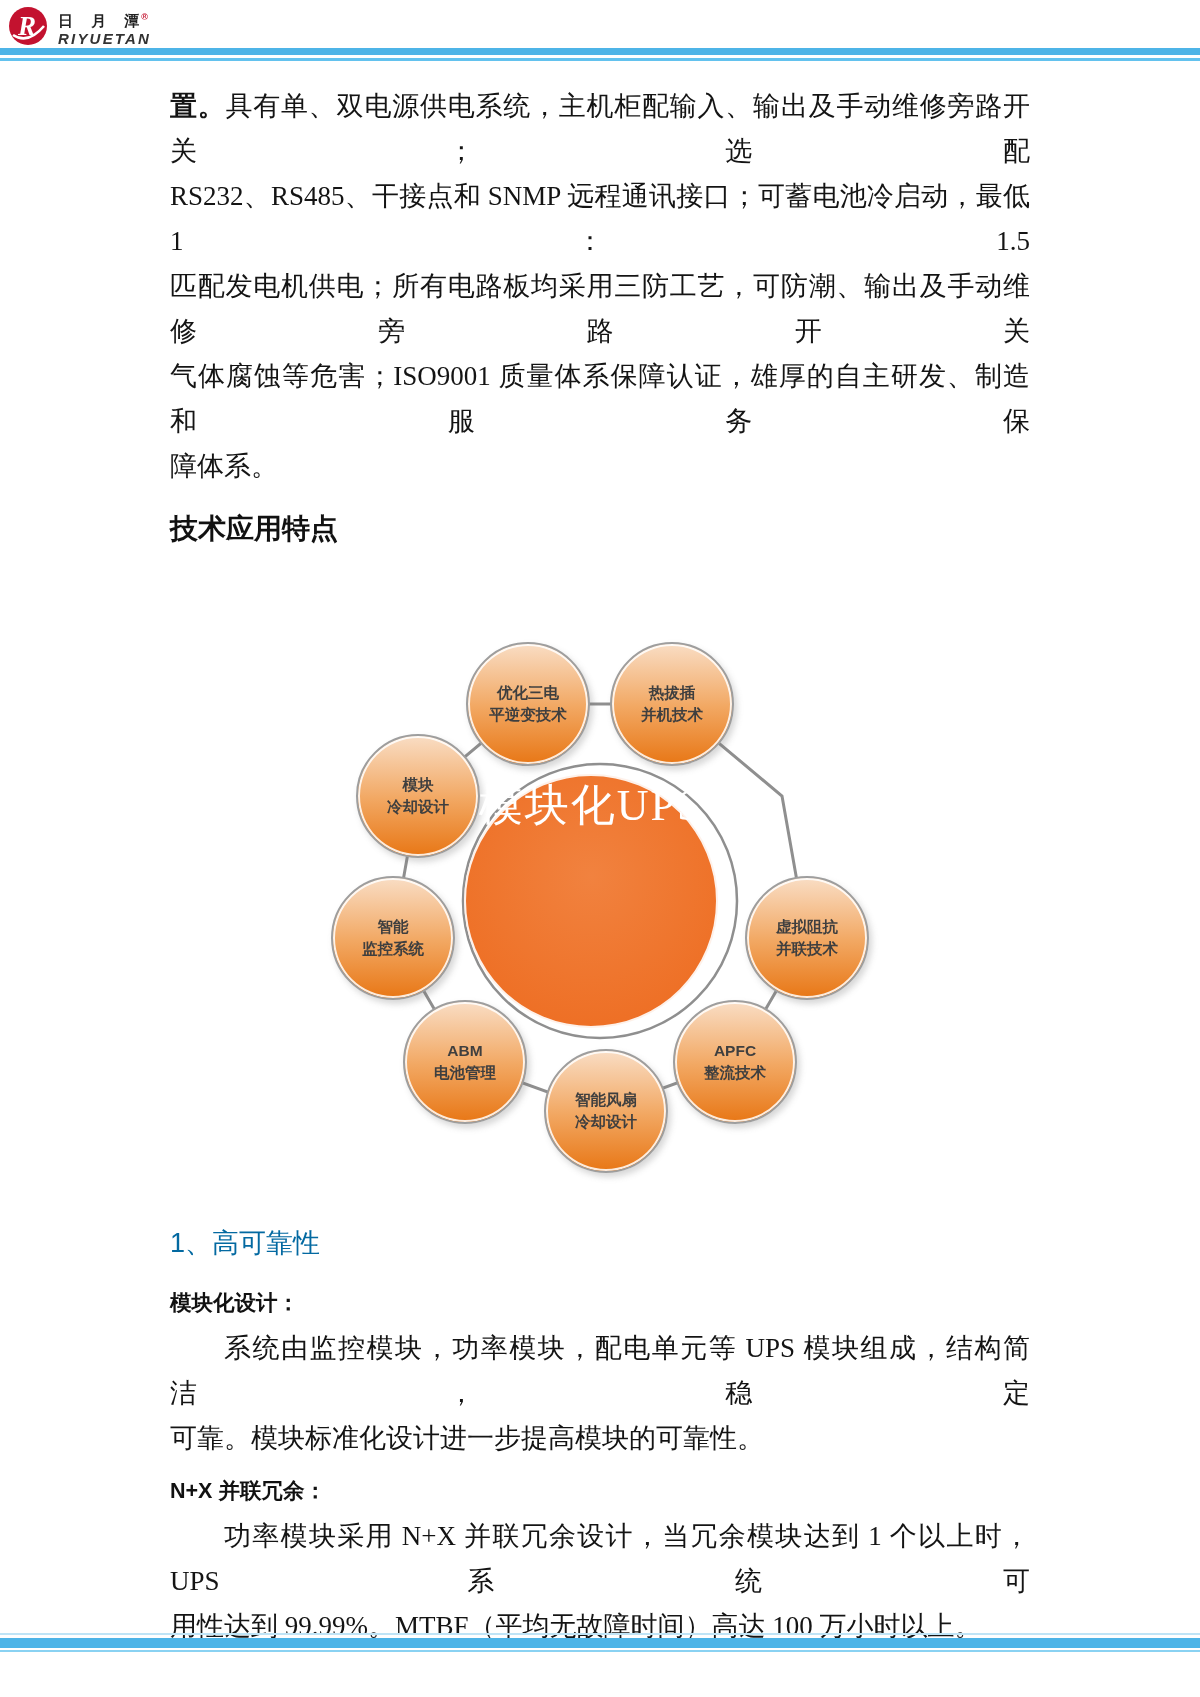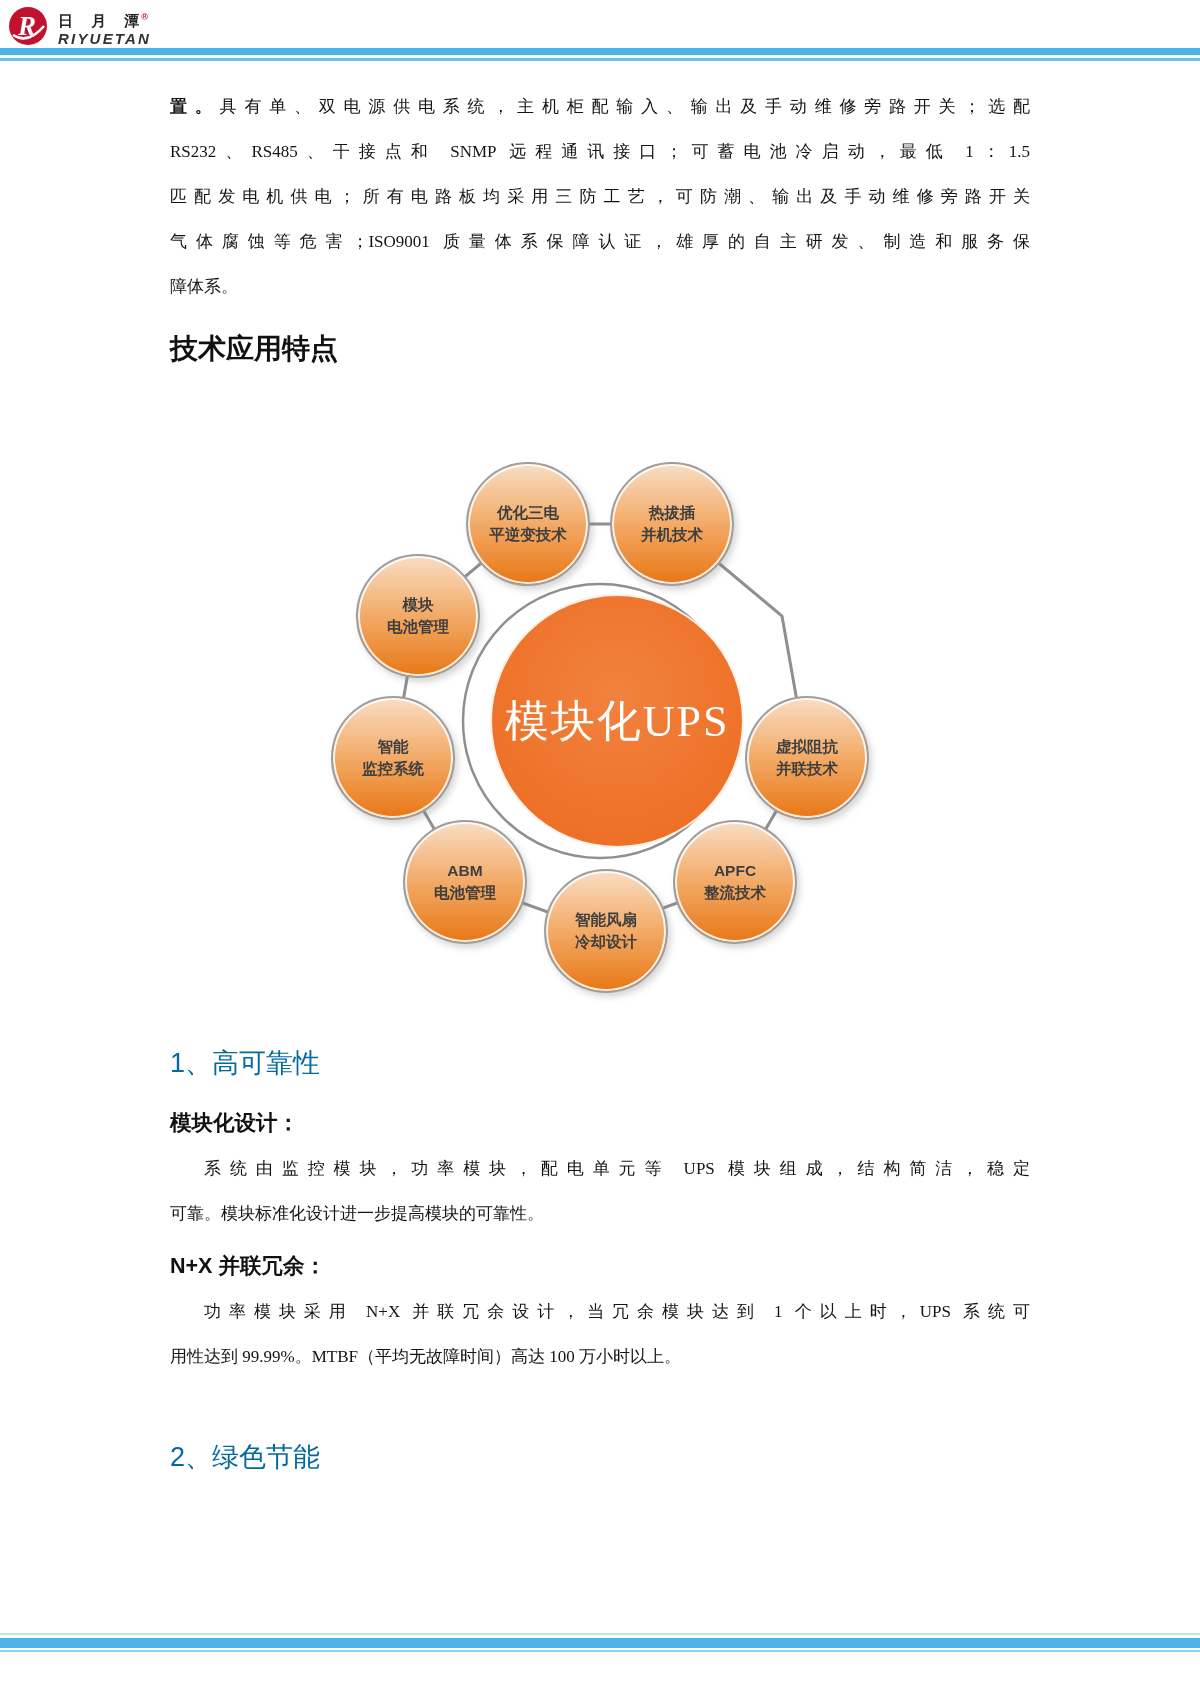--- a/index.html
+++ b/index.html
@@ -17,21 +17,21 @@
            font-size:15px;letter-spacing:2.2px;color:#333;margin-top:3px;line-height:1;}
   .rule{position:absolute;left:0;width:1200px;}
   .rule-h-thick{top:48px;height:7px;background:#4DB4E7;}
   .rule-h-thin{top:58px;height:3px;background:#63C2EE;}
   .rule-f-faint{top:1633px;height:2px;background:#BFE4F6;}
   .rule-f-thick{top:1638px;height:10px;background:#4DB4E7;}
   .rule-f-thin{top:1650px;height:2px;background:#8AD2F2;}
 
   
   .content{padding:0 170px;}
-  .body-text{font-size:17px;line-height:45px;color:#141414;}
+  .body-text{font-size:27px;line-height:45px;color:#141414;}
   .intro{margin-top:84px;}
   .line{text-align:justify;text-align-last:justify;}
   .para .line:last-child{text-align-last:left;}
   .line.indent{text-indent:2em;}
   .bold{font-weight:bold;}
 
   .features-heading{margin-top:22px;font-family:Liberation Serif, serif;
                     font-weight:bold;font-size:28px;color:#111;line-height:36px;}
 
   
@@ -40,24 +40,24 @@
   .sat{position:absolute;width:124px;height:124px;border-radius:50%;box-sizing:border-box;
        border:2px solid #9e9e9e;
        background:linear-gradient(180deg,#f9ddc4 0%,#f2a863 52%,#e87716 100%);
        box-shadow:inset 0 0 0 2px rgba(255,255,255,.85), 3px 4px 6px rgba(110,110,110,.28);
        display:flex;align-items:center;justify-content:center;}
   .sat-label{font-family:"Liberation Sans","DejaVu Sans",sans-serif;font-weight:bold;
              font-size:15.5px;line-height:1.45;color:#3f3f3f;text-align:center;white-space:pre-line;}
   .pos0{left:156px;top:41px;}  .pos1{left:300px;top:41px;}  .pos2{left:410px;top:133px;}
   .pos3{left:435px;top:275px;} .pos4{left:363px;top:399px;} .pos5{left:234px;top:448px;}
   .pos6{left:93px;top:399px;}  .pos7{left:21px;top:275px;}  .pos8{left:46px;top:133px;}
-  .center-circle{position:absolute;left:180px;top:173px;width:254px;height:254px;border-radius:50%;
+  .center-circle{position:absolute;left:154px;top:173px;width:254px;height:254px;border-radius:50%;
        background:radial-gradient(circle at 50% 40%,#f1823f 0%,#ee7026 75%);
        border:2px solid rgba(255,255,255,.9);box-sizing:border-box;
-       display:flex;align-items:center;justify-content:center;}
+       display:flex;justify-content:center;}
   .center-label{font-size:44px;color:#ffffff;letter-spacing:2px;}
 
   
   .section-heading{margin-top:44px;font-family:"Liberation Sans","DejaVu Sans",sans-serif;
                    font-size:27px;color:#0369a1;line-height:36px;}
   .sub-title{margin-top:20px;font-size:21.5px;font-weight:bold;line-height:45px;
              font-family:"Liberation Sans","DejaVu Sans",sans-serif;color:#111;}
   .sub-title.tight{margin-top:8px;}
   .green-heading{margin-top:60px;}
 </style>
@@ -120,21 +120,21 @@
       <div class="sat pos6">
           <span class="sat-label">ABM
 电池管理</span>
         </div>
       <div class="sat pos7">
           <span class="sat-label">智能
 监控系统</span>
         </div>
       <div class="sat pos8">
           <span class="sat-label">模块
-电池管理</span>
+冷却设计</span>
         </div>
       <div class="center-circle">
           <span class="center-label">模块化UPS</span>
         </div>
     </figure>
 
     <div class="section-heading">1、高可靠性</div>
 
     <div class="sub-title">模块化设计：</div>
     <div class="body-text para">

